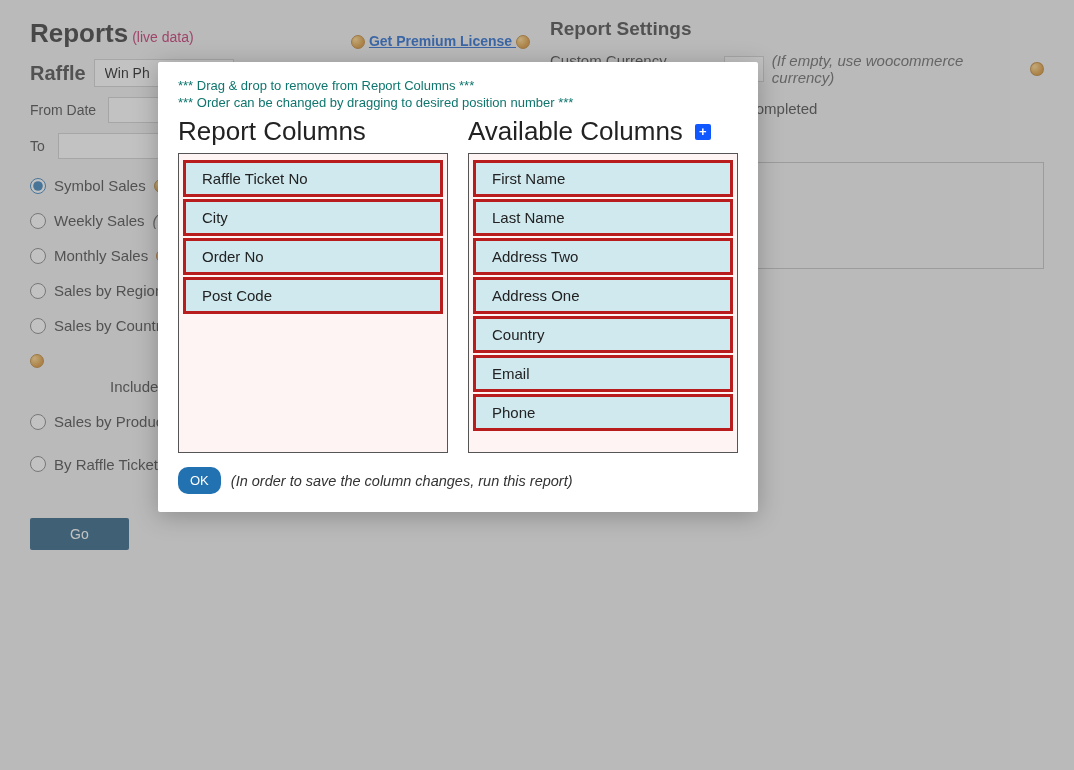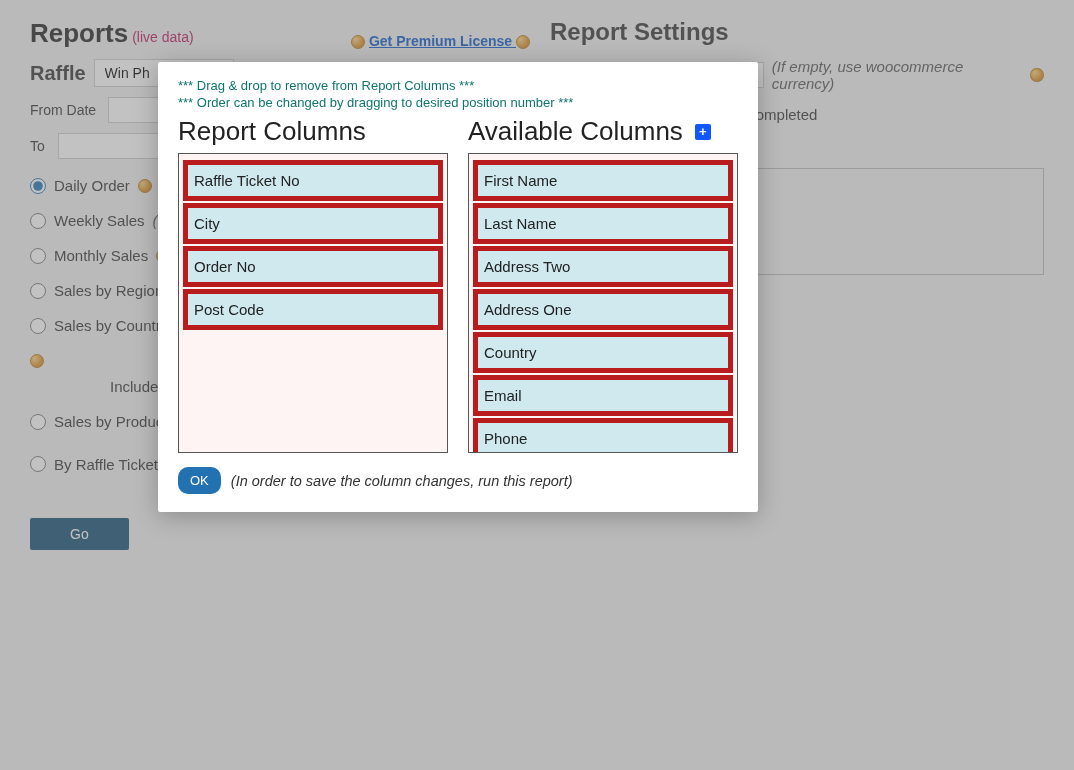--- a/index.html
+++ b/index.html
@@ -70,21 +70,21 @@
   .go-btn{
     background:#134e75;
     color:#fff;
     padding:8px 40px;
     border:none;
     border-radius:2px;
     font-size:14px;
     margin-top:20px;
   }
   
-  h2.settings{ font-size:24px; font-weight:600; margin-bottom:12px;}
+  h2.settings{ font-size:19px; font-weight:600; margin-bottom:12px;}
   .currency-row{ display:flex; align-items:center; gap:8px; font-size:15px;}
   .cb-row{ display:flex; gap:18px; margin:14px 0; align-items:center; flex-wrap:wrap;}
   .cb-row label{ display:flex; align-items:center; gap:6px; font-size:15px;}
   .cb-row input[type=checkbox]{ width:15px;height:15px; accent-color:#2271b1;}
   .multibox{
     border:1px solid #bbb;
     padding:12px;
     margin-top:8px;
   }
   .multibox h3{ font-size:18px; font-weight:700; margin-bottom:8px;}
@@ -133,22 +133,22 @@
     padding:4px;
   }
   .listbox.scroll{
     overflow-y:scroll;
   }
   .listbox::-webkit-scrollbar{ width:14px;}
   .listbox::-webkit-scrollbar-track{ background:#e8e8e8;}
   .listbox::-webkit-scrollbar-thumb{ background:#b9b9b9; border-radius:2px;}
   .item{
     background:#cfe9ef;
-    border:5px solid #b91c1c;
-    padding:7px 6px;
+    border:3px solid #b91c1c;
+    padding:7px 16px;
     margin:2px 0;
     font-size:15px;
     color:#222;
     cursor:grab;
   }
   .plus{
     display:inline-flex;
     width:16px;height:16px;
     background:#1157ff;
     color:#fff;
@@ -200,21 +200,21 @@
       <input type="text" style="width: 110px;">
     </div>
     <div class="row">
       <span class="date-label" style="min-width:20px;">To</span>
       <input type="text" style="width: 110px;">
     </div>
 
     <div class="radios">
       <div class="radio-row">
         <input type="radio" name="r" checked="" style="">
-        <span>Daily Order</span>
+        <span>Symbol Sales</span>
         <span class="coin"></span>
       </div>
       <div class="radio-row">
         <input type="radio" name="r" style="">
         <span>Weekly Sales</span>
         <span class="ital"> (M</span>
       </div>
       <div class="radio-row">
         <input type="radio" name="r" style="">
         <span>Monthly Sales</span>

